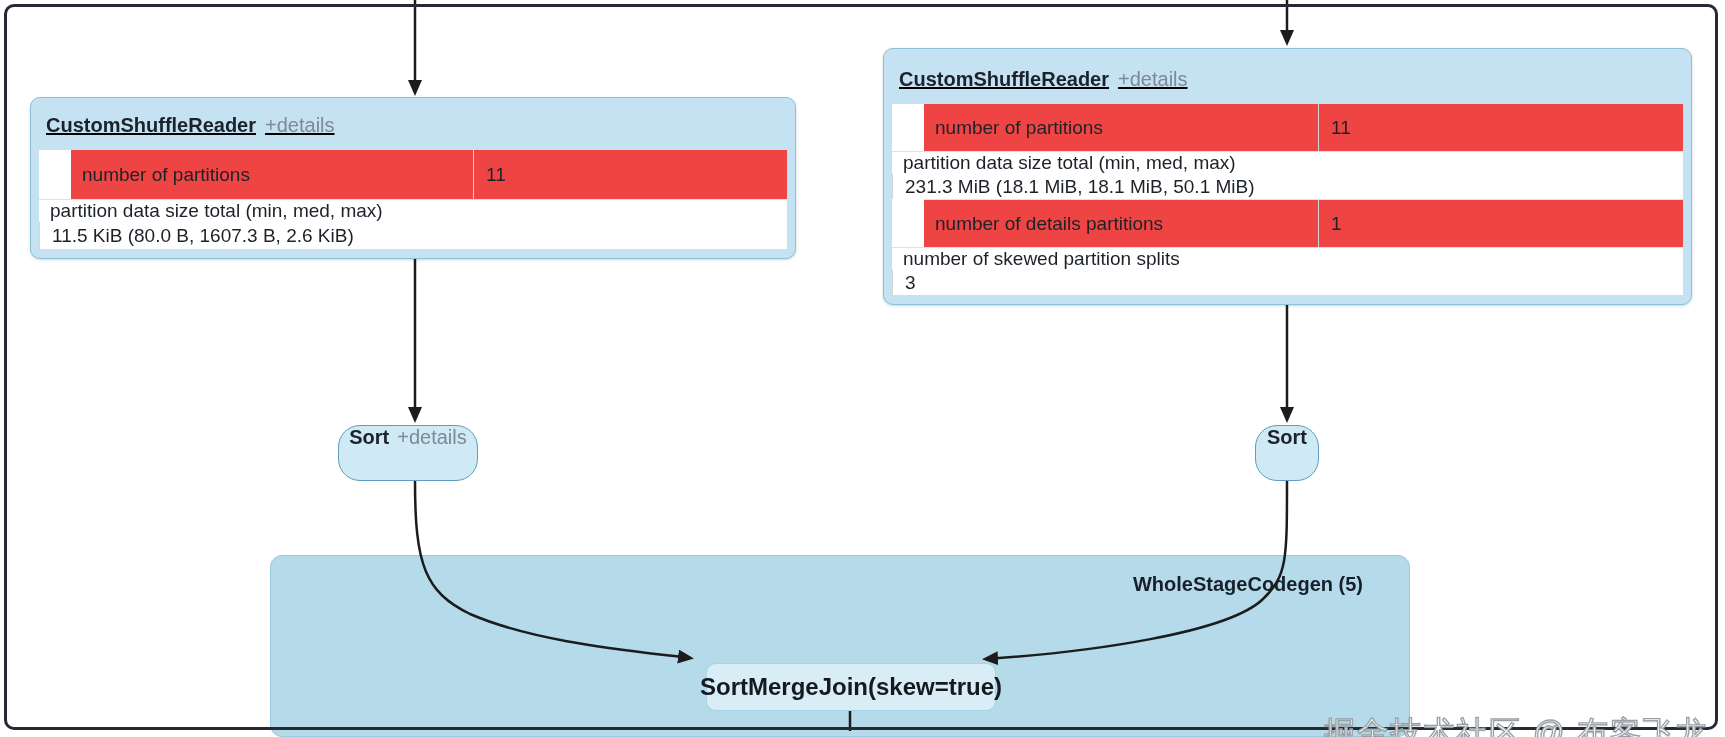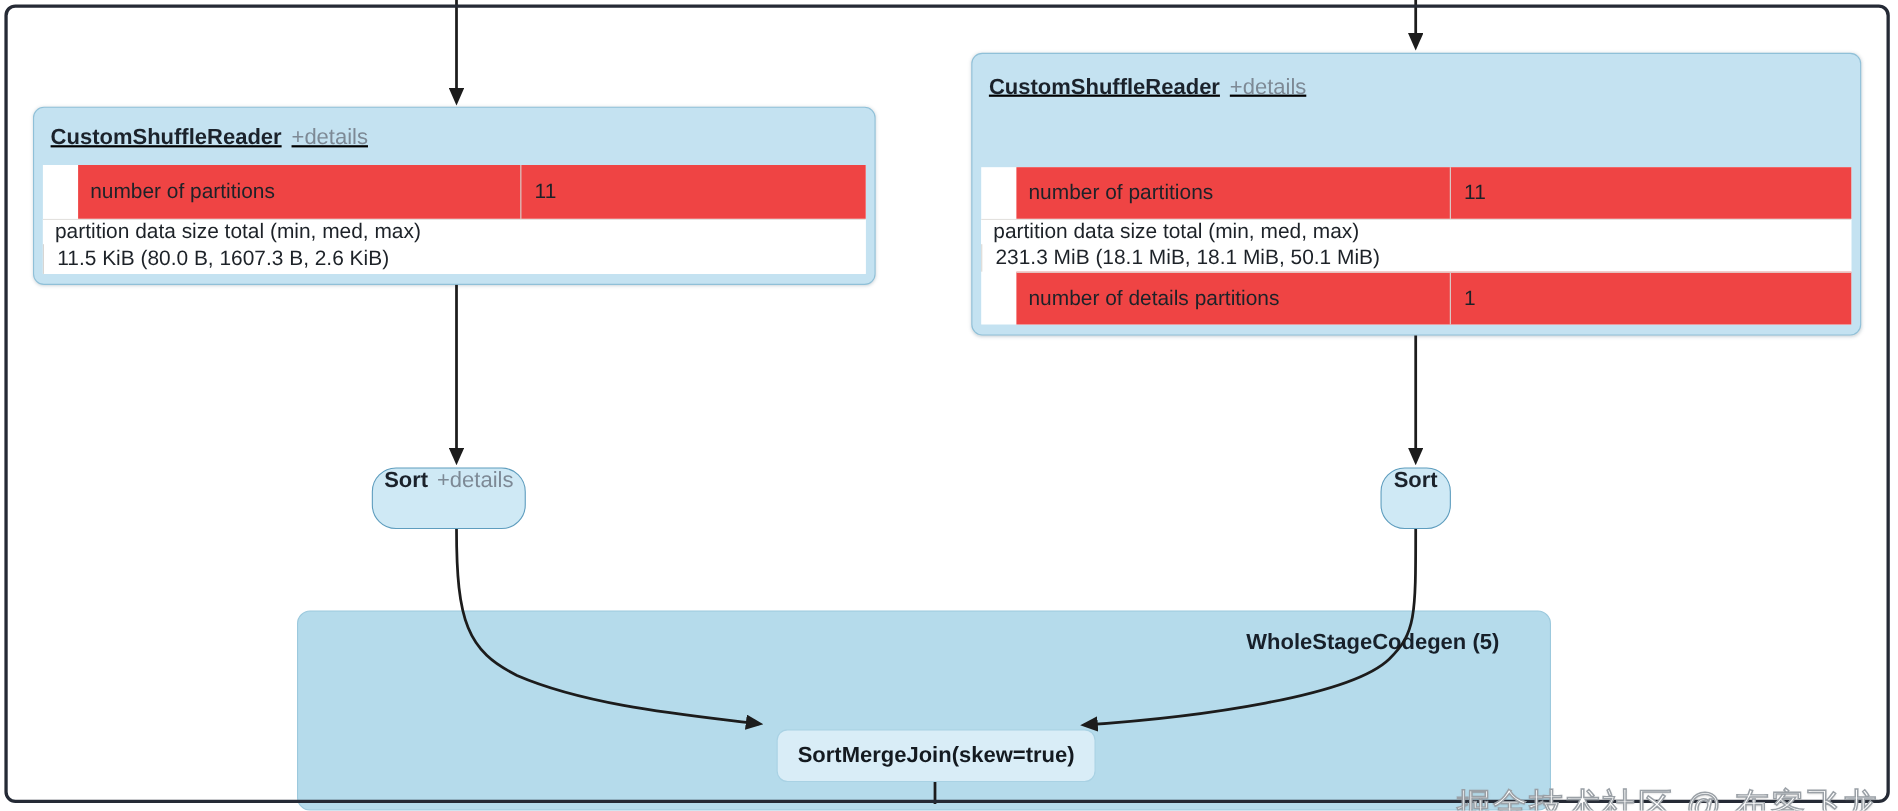--- a/index.html
+++ b/index.html
@@ -54,21 +54,21 @@
     background:#b5dbeb; border:1px solid #9cc9dd; border-radius:12px;
     box-sizing:border-box; z-index:5;
   }
   .cluster-label {
     position:absolute; top:17px; right:46px; font-weight:700; font-size:20px; color:#17202a;
   }
   .join-node {
     position:absolute; left:435px; top:107px; width:290px; height:48px;
     background:#d9edf7; border:1px solid #a9d2e4; border-radius:10px;
     box-sizing:border-box; display:flex; align-items:center; justify-content:center;
-    font-weight:700; font-size:20px; color:#141a20;
+    font-weight:700; font-size:24px; color:#141a20;
   }
   
   svg.edges { position:absolute; left:0; top:0; z-index:20; pointer-events:none; }
   .edge { stroke:#1c1c1c; stroke-width:2.5; fill:none; }
   
   .watermark {
     position:absolute; top:712px; right:16px; font-size:31px; letter-spacing:2px;
     color:#ffffff; -webkit-text-stroke:1.3px #9aa0a6;
     text-shadow:0 1px 2px rgba(110,110,110,0.45);
     z-index:40; white-space:nowrap;
@@ -114,20 +114,24 @@
         <div class="metric-value">11</div>
       </div>
       <div class="metric-row even">
         <div class="metric-label">partition data size total (min, med, max)</div>
         <div class="metric-value">231.3 MiB (18.1 MiB, 18.1 MiB, 50.1 MiB)</div>
       </div>
       <div class="metric-row odd">
         <div class="metric-label">number of details partitions</div>
         <div class="metric-value">1</div>
       </div>
+      <div class="metric-row even">
+        <div class="metric-label">number of skewed partition splits</div>
+        <div class="metric-value">3</div>
+      </div>
     </div>
   </div>
 
   <div class="sort-node left">
     <span class="node-title">Sort</span>
     <span class="details-link">+details</span>
   </div>
   <div class="sort-node right">
     <span class="node-title">Sort</span>
   </div>

